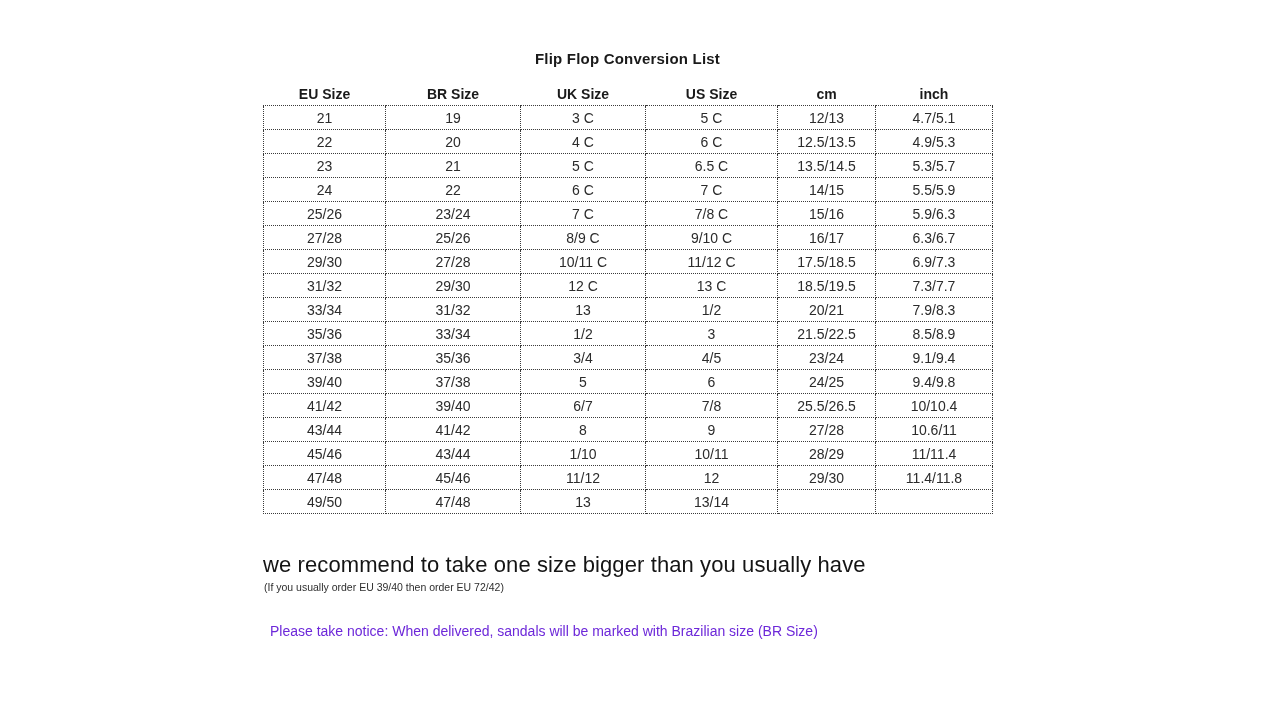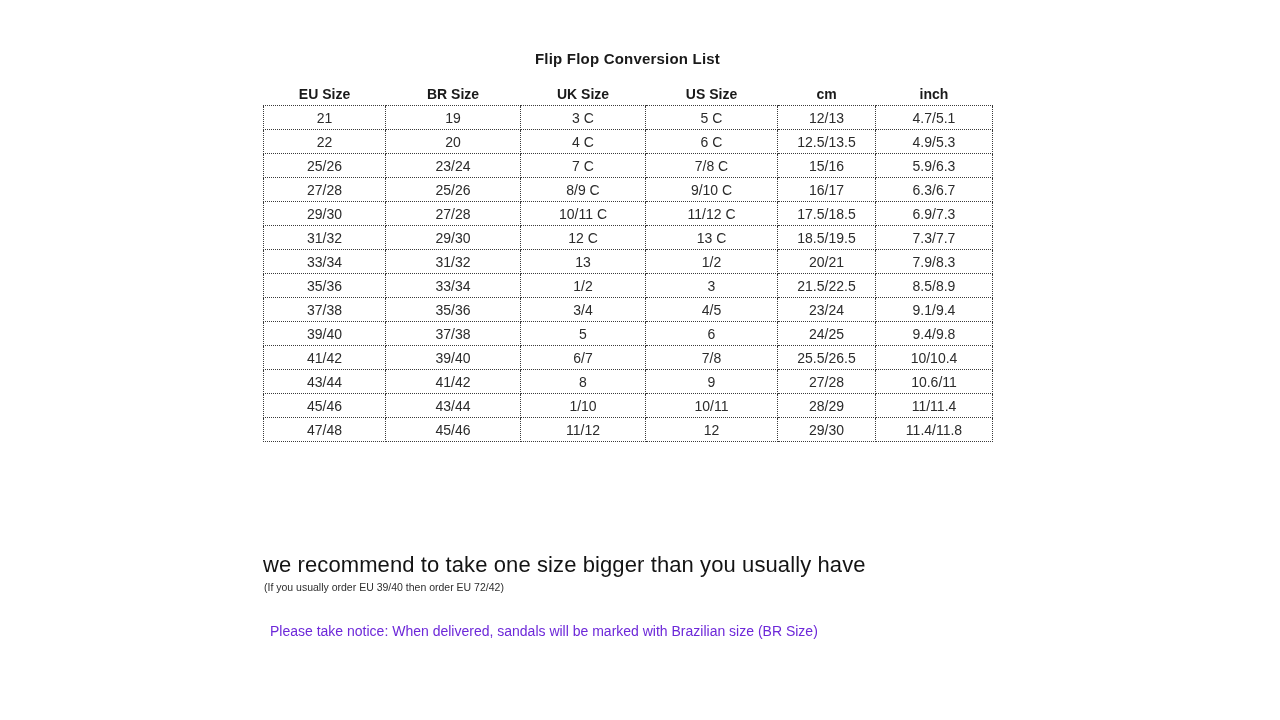--- a/index.html
+++ b/index.html
@@ -63,20 +63,36 @@
         </tr>
         <tr>
           <td>22</td>
           <td>20</td>
           <td>4 C</td>
           <td>6 C</td>
           <td>12.5/13.5</td>
           <td>4.9/5.3</td>
         </tr>
         <tr>
+          <td>23</td>
+          <td>21</td>
+          <td>5 C</td>
+          <td>6.5 C</td>
+          <td>13.5/14.5</td>
+          <td>5.3/5.7</td>
+        </tr>
+        <tr>
+          <td>24</td>
+          <td>22</td>
+          <td>6 C</td>
+          <td>7 C</td>
+          <td>14/15</td>
+          <td>5.5/5.9</td>
+        </tr>
+        <tr>
           <td>25/26</td>
           <td>23/24</td>
           <td>7 C</td>
           <td>7/8 C</td>
           <td>15/16</td>
           <td>5.9/6.3</td>
         </tr>
         <tr>
           <td>27/28</td>
           <td>25/26</td>
@@ -158,19 +174,27 @@
           <td>11/11.4</td>
         </tr>
         <tr>
           <td>47/48</td>
           <td>45/46</td>
           <td>11/12</td>
           <td>12</td>
           <td>29/30</td>
           <td>11.4/11.8</td>
         </tr>
+        <tr>
+          <td>49/50</td>
+          <td>47/48</td>
+          <td>13</td>
+          <td>13/14</td>
+          <td></td>
+          <td></td>
+        </tr>
       </tbody>
   </table>
 </div>
 
 <div class="note-big">we recommend to take one size bigger than you usually have</div>
 <div class="note-small">(If you usually order EU 39/40 then order EU 72/42)</div>
 <div class="note-brazil">Please take notice: When delivered, sandals will be marked with Brazilian size (BR Size)</div>
 
 </body></html>

